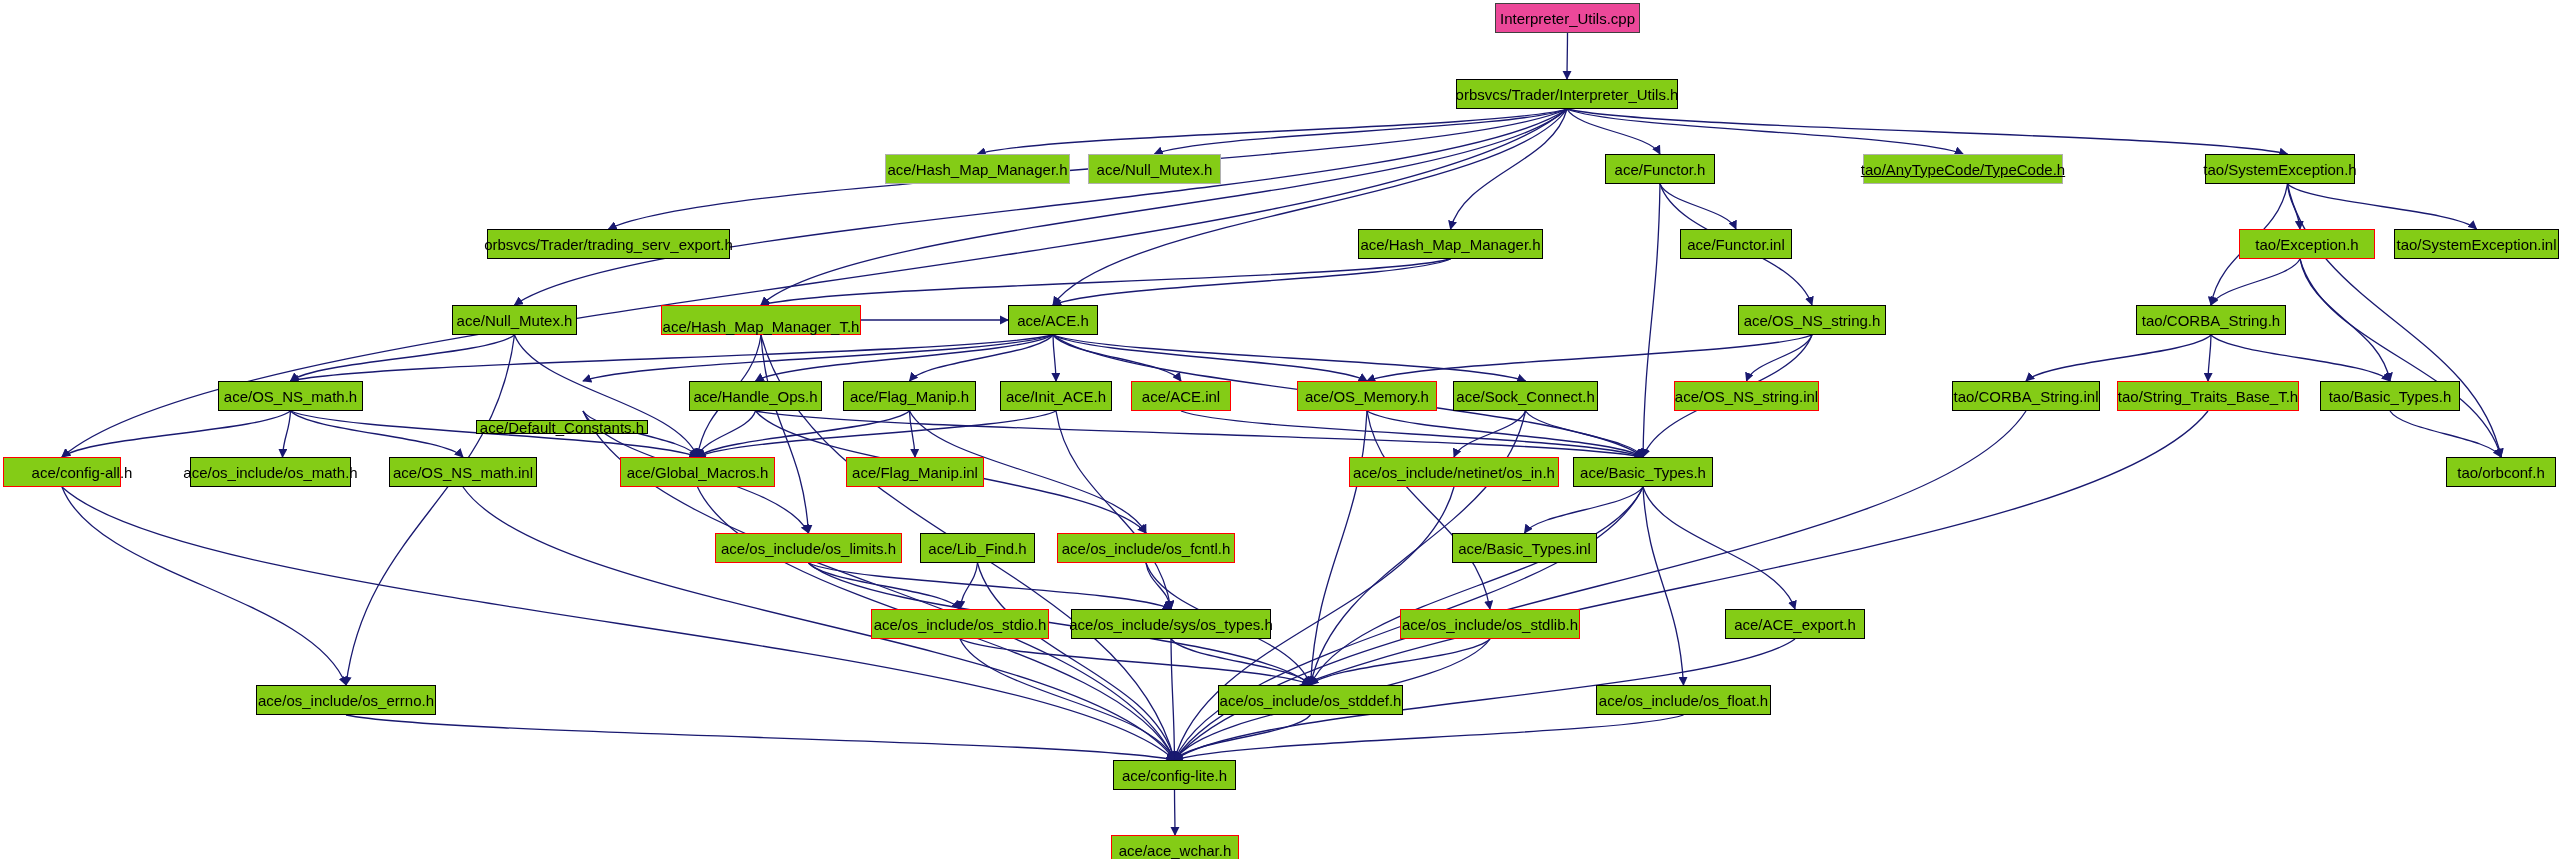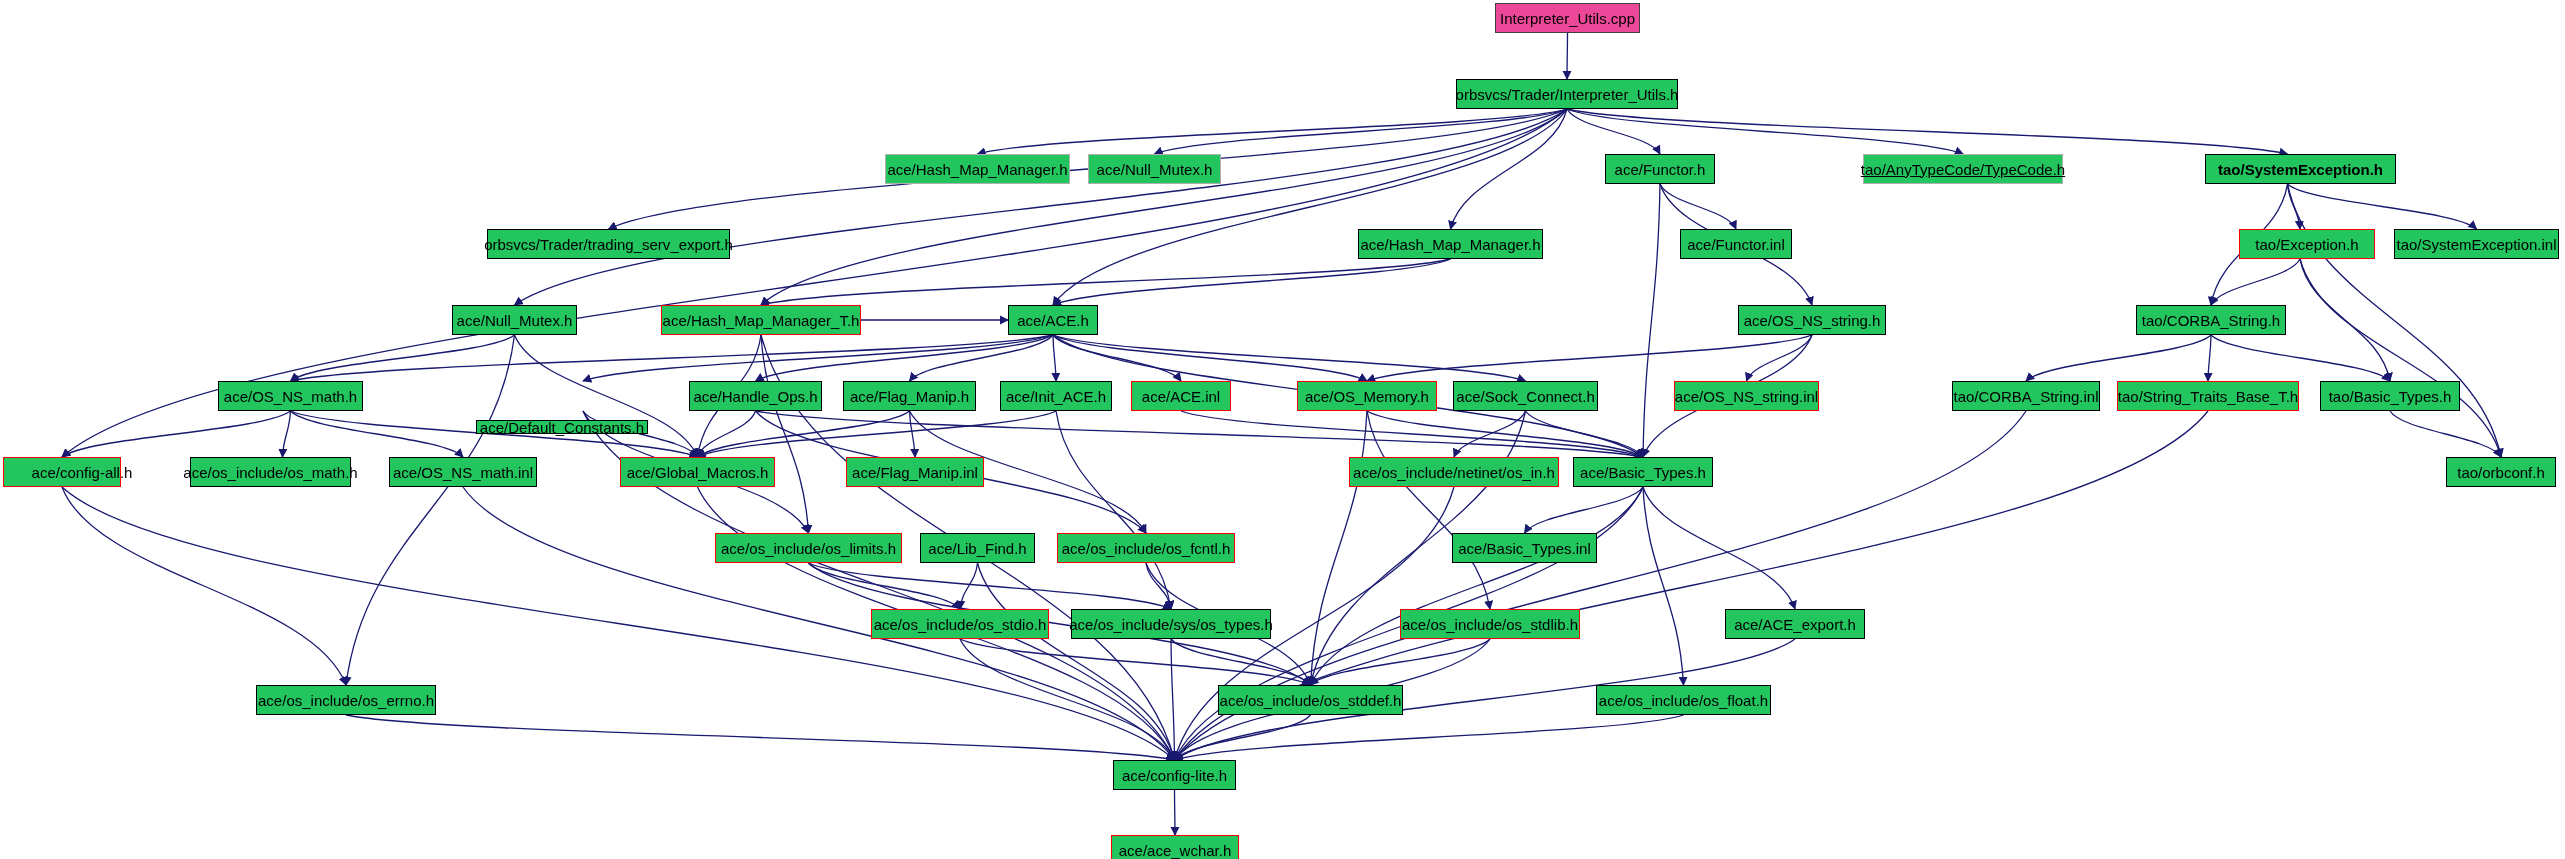--- a/index.html
+++ b/index.html
@@ -11,21 +11,21 @@
     font-family:"Liberation Sans", sans-serif;
     overflow:hidden;
   }
   #edges{position:absolute;left:0;top:0;width:2565px;height:859px;}
   .node{
     position:absolute;
     box-sizing:border-box;
     display:flex;
     align-items:center;
     justify-content:center;
-    background:#22c55e;
+    background:#84cc16;
     border:1px solid #000000;
     color:#000000;
     font-size:15px;
     line-height:1;
     white-space:nowrap;
     padding:0 7px;
     height:30px;
     z-index:5;
   }
   .node.red{border-color:#ff0000;}
@@ -156,42 +156,42 @@
       </div>
       <div class="node grey" style="left: 1088px; top: 154px; width: 133px; height: 30px;">
         <span>ace/Null_Mutex.h</span>
       </div>
       <div class="node" style="left: 1605px; top: 154px; width: 110px; height: 30px;">
         <span>ace/Functor.h</span>
       </div>
       <div class="node grey" style="left: 1863px; top: 154px; width: 200px; height: 30px; text-decoration: underline;">
         <span>tao/AnyTypeCode/TypeCode.h</span>
       </div>
-      <div class="node" style="left: 2205px; top: 154px; width: 191px; height: 30px; font-weight: bold;">
+      <div class="node" style="left: 2205px; top: 154px; width: 150px; height: 30px;">
         <span>tao/SystemException.h</span>
       </div>
       <div class="node" style="left: 487px; top: 229px; width: 243px; height: 30px;">
         <span>orbsvcs/Trader/trading_serv_export.h</span>
       </div>
       <div class="node" style="left: 1358px; top: 229px; width: 185px; height: 30px;">
         <span>ace/Hash_Map_Manager.h</span>
       </div>
       <div class="node" style="left: 1680px; top: 229px; width: 112px; height: 30px;">
         <span>ace/Functor.inl</span>
       </div>
       <div class="node red" style="left: 2239px; top: 229px; width: 136px; height: 30px;">
         <span>tao/Exception.h</span>
       </div>
       <div class="node" style="left: 2394px; top: 229px; width: 165px; height: 30px;">
         <span>tao/SystemException.inl</span>
       </div>
       <div class="node" style="left: 452px; top: 305px; width: 125px; height: 30px;">
         <span>ace/Null_Mutex.h</span>
       </div>
-      <div class="node red" style="left: 661px; top: 305px; width: 200px; height: 30px;">
+      <div class="node red" style="left: 661px; top: 305px; width: 200px; height: 30px; align-items: flex-end;">
         <span>ace/Hash_Map_Manager_T.h</span>
       </div>
       <div class="node" style="left: 1008px; top: 305px; width: 90px; height: 30px;">
         <span>ace/ACE.h</span>
       </div>
       <div class="node" style="left: 1738px; top: 305px; width: 148px; height: 30px;">
         <span>ace/OS_NS_string.h</span>
       </div>
       <div class="node" style="left: 2136px; top: 305px; width: 150px; height: 30px;">
         <span>tao/CORBA_String.h</span>

